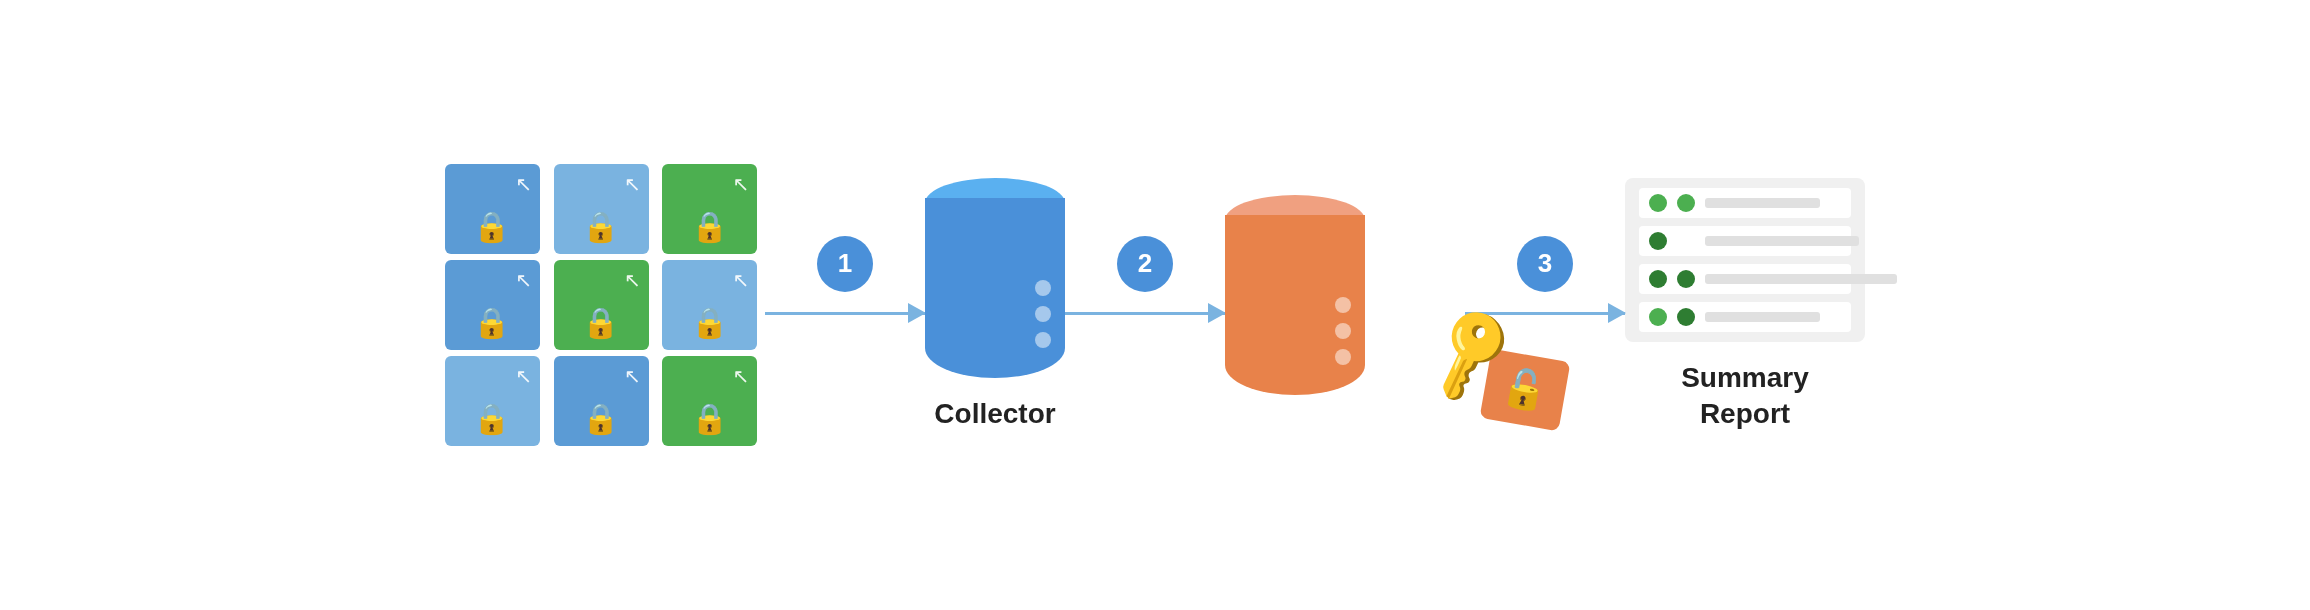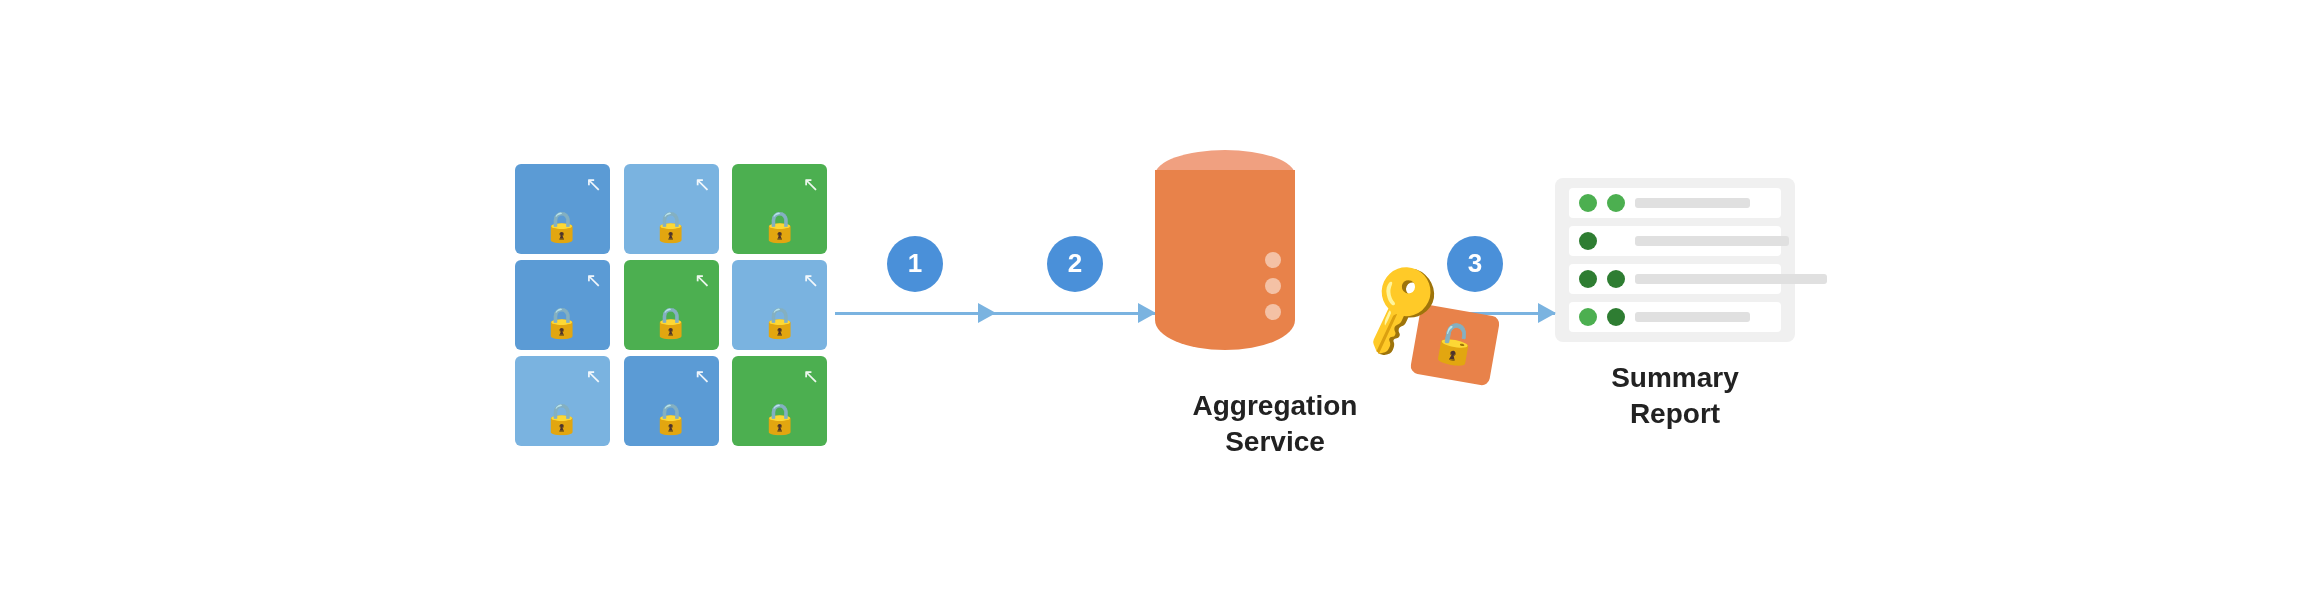--- a/index.html
+++ b/index.html
@@ -283,20 +283,33 @@
     </div>
   </div>
 
   <div class="connector">
     <div class="step-circle">1</div>
     <div class="arrow-row">
       <div class="arrow-line"></div>
     </div>
   </div>
 
+  <div class="node">
+    <div class="cylinder">
+      <div class="cyl-top blue-cyl-top"></div>
+      <div class="cyl-body blue-cyl">
+        <div class="cyl-dots">
+          <div class="cyl-dot"></div>
+          <div class="cyl-dot"></div>
+          <div class="cyl-dot"></div>
+        </div>
+      </div>
+    </div>
+    <div class="node-label">Collector</div>
+  </div>
 
   <div class="connector">
     <div class="step-circle">2</div>
     <div class="arrow-row">
       <div class="arrow-line"></div>
     </div>
   </div>
 
   <div class="node">
     <div class="agg-service-wrapper">
@@ -308,21 +321,20 @@
             <div class="cyl-dot"></div>
             <div class="cyl-dot"></div>
           </div>
         </div>
       </div>
       <div class="key-icon">🔑</div>
       <div class="lock-box">
         <span class="lock-box-icon">🔓</span>
       </div>
     </div>
-    <div class="node-label">Aggregation<br>Service</div>
   </div>
 
   <div class="connector">
     <div class="step-circle">3</div>
     <div class="arrow-row">
       <div class="arrow-line"></div>
     </div>
   </div>
 
   <div class="node">

